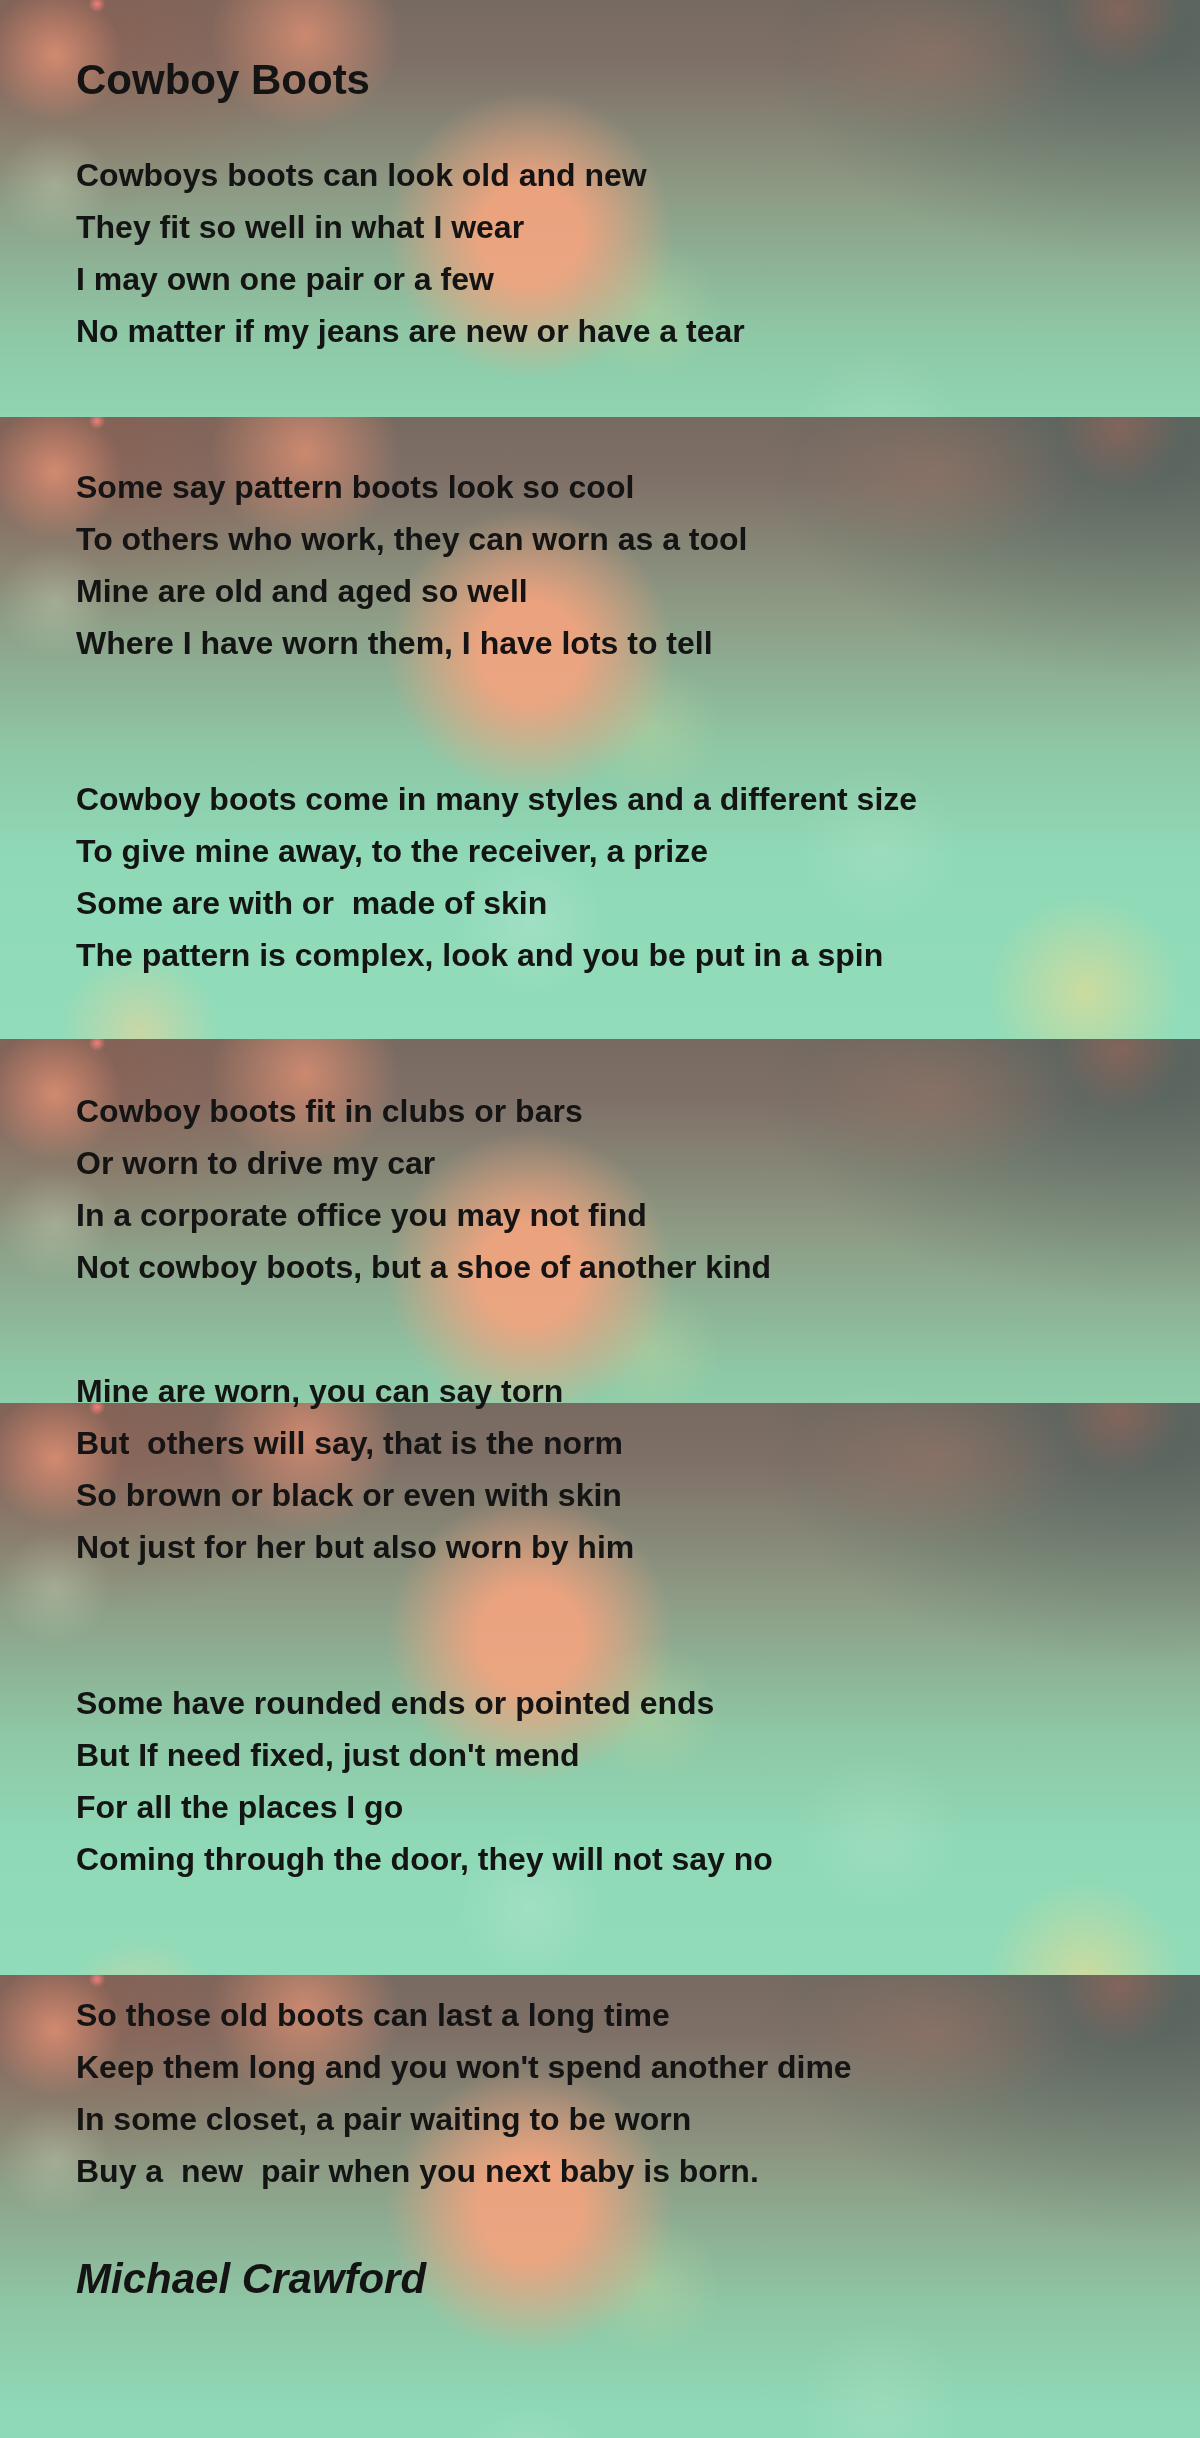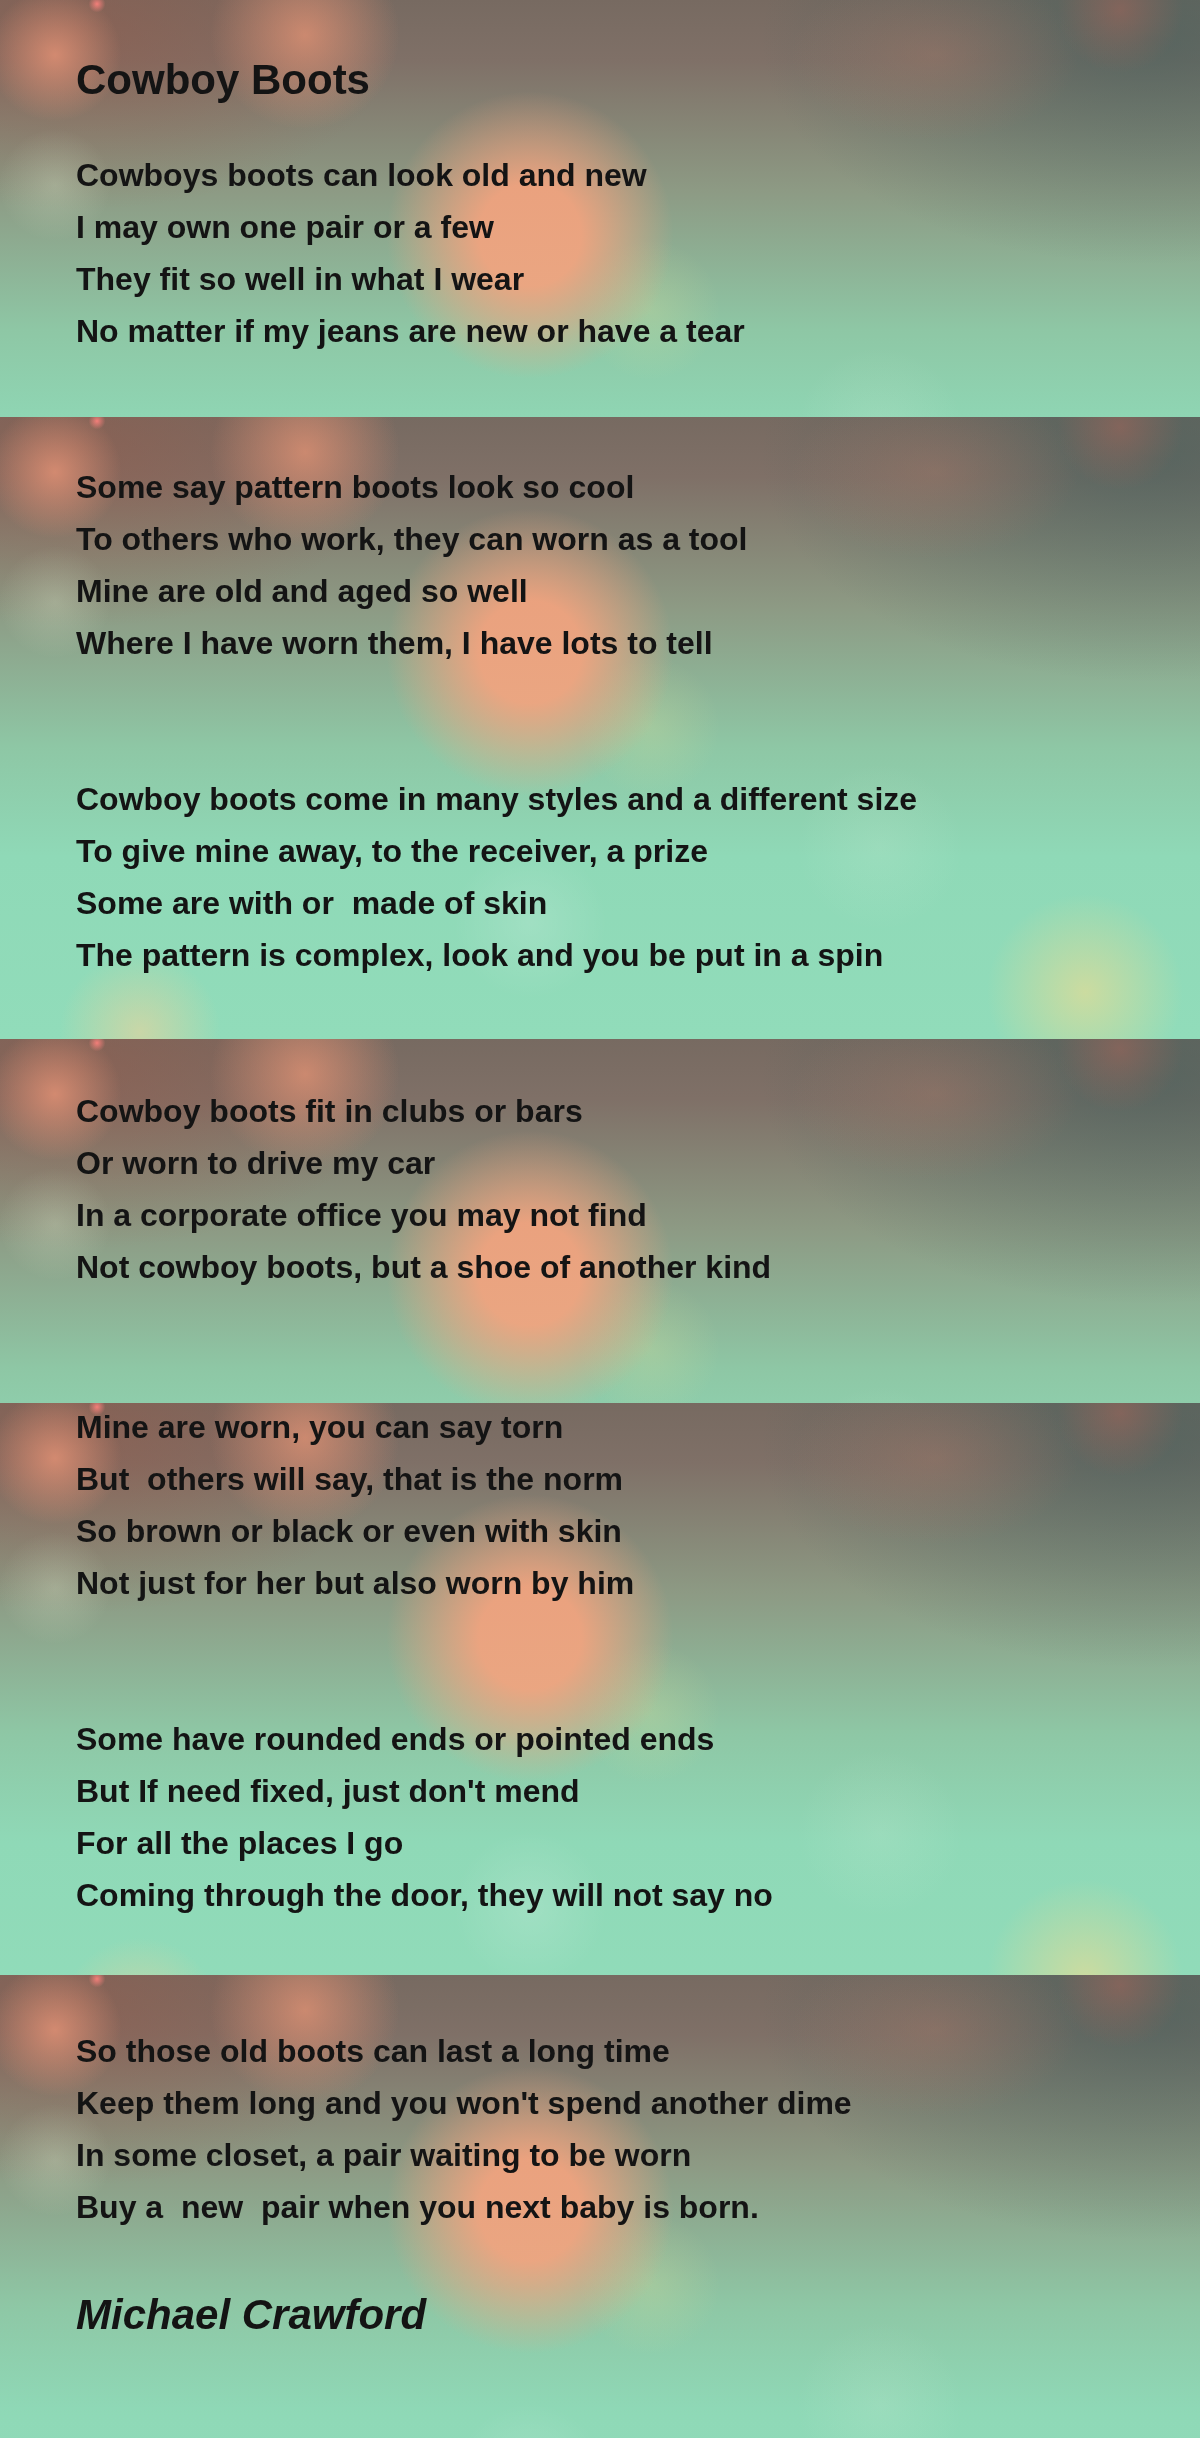--- a/index.html
+++ b/index.html
@@ -52,21 +52,21 @@
     color: #141414;
   }
   .poem-title {
     margin: 0 0 43px 0;
     font-size: 42px;
     line-height: 52px;
     font-weight: bold;
     white-space: pre;
   }
   .stanza + .stanza { margin-top: 104px; }
-  .stanza.extra-gap { margin-top: 108px; }
+  .stanza.extra-gap { margin-top: 72px; }
   .line {
     font-size: 32px;
     line-height: 52px;
     font-weight: bold;
     white-space: pre;
   }
   .poem-author {
     margin-top: 56px;
     font-size: 42px;
     line-height: 52px;
@@ -85,22 +85,22 @@
   <div class="tile tile-3"></div>
   <div class="tile tile-4"></div>
   <div class="tile tile-5"></div>
 
   <div class="content">
     <h1 class="poem-title">Cowboy Boots</h1>
 
     <div id="stanzas">
         <div class="stanza">
           <div class="line">Cowboys boots can look old and new</div>
+          <div class="line">They fit so well in what I wear</div>
           <div class="line">I may own one pair or a few</div>
-          <div class="line">They fit so well in what I wear</div>
           <div class="line">No matter if my jeans are new or have a tear</div>
         </div>
         <div class="stanza">
           <div class="line">Some say pattern boots look so cool</div>
           <div class="line">To others who work, they can worn as a tool</div>
           <div class="line">Mine are old and aged so well</div>
           <div class="line">Where I have worn them, I have lots to tell</div>
         </div>
         <div class="stanza">
           <div class="line">Cowboy boots come in many styles and a different size</div>

